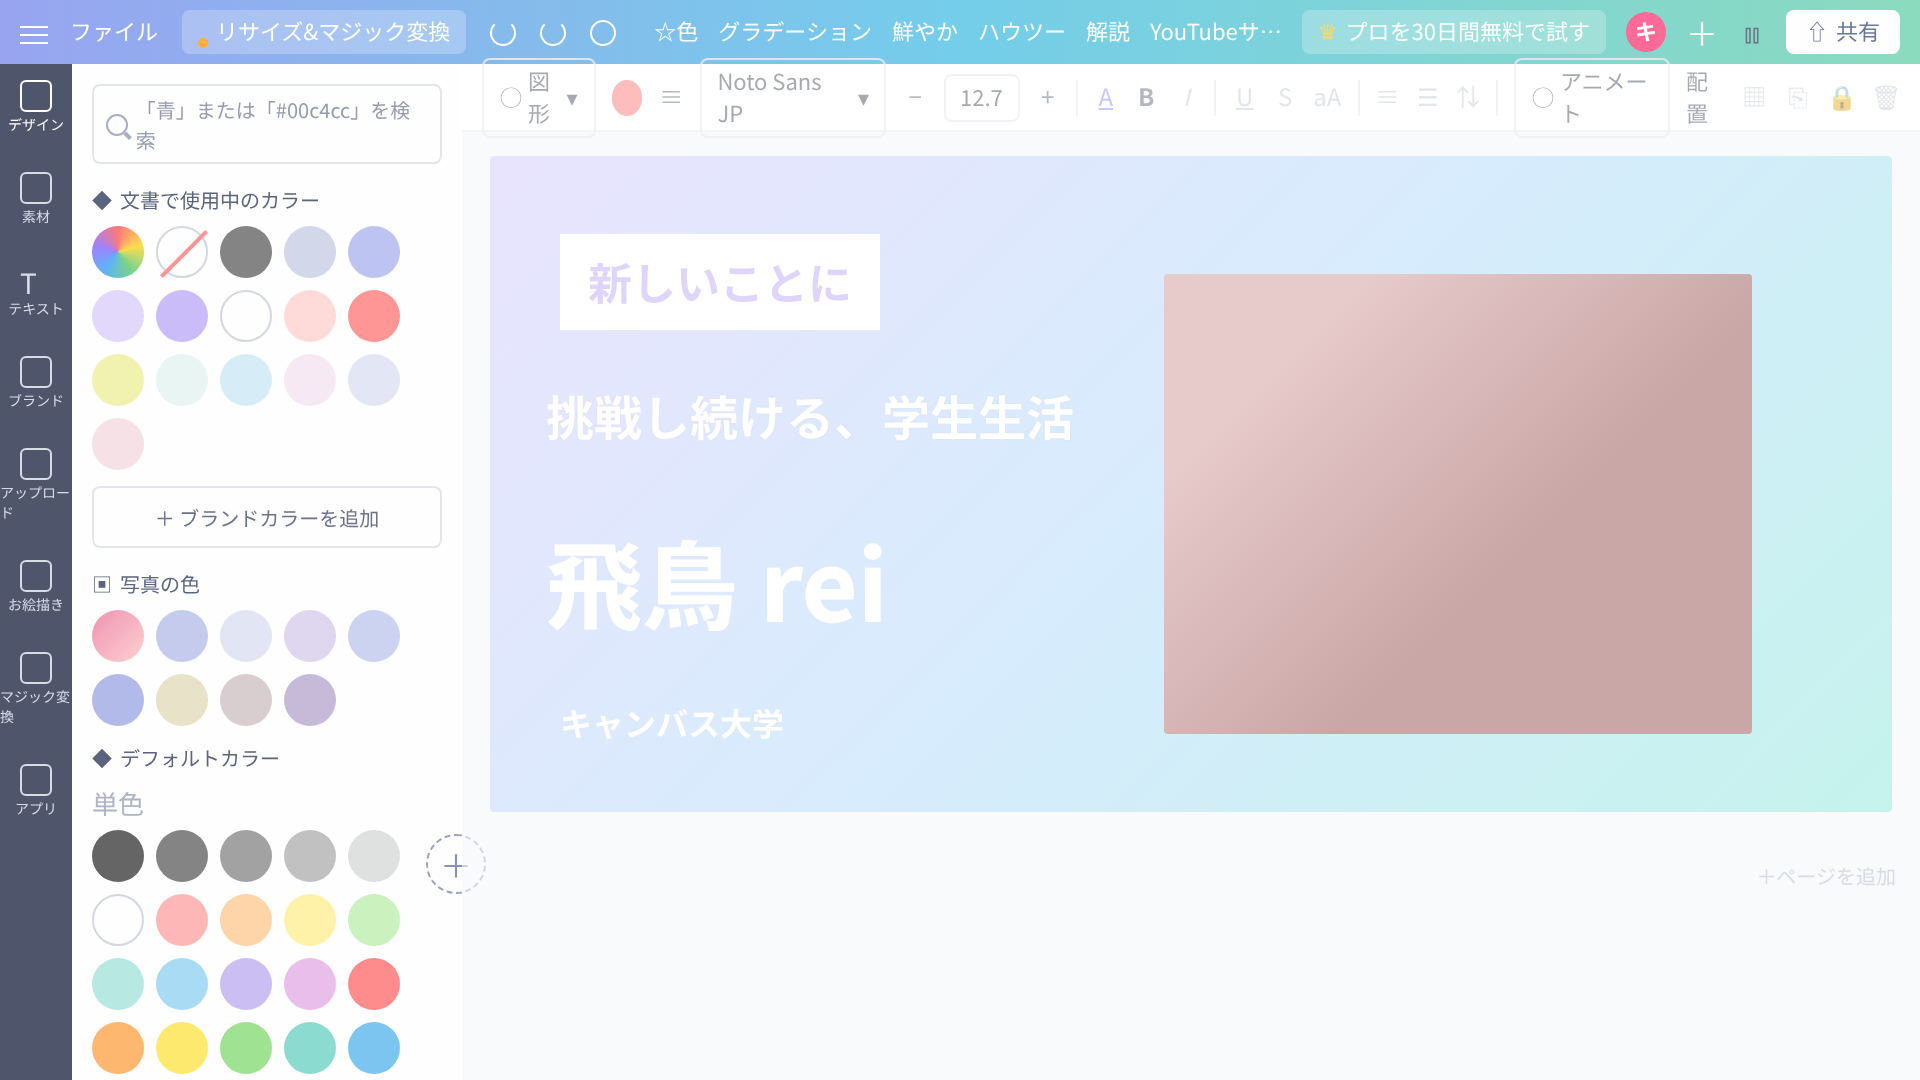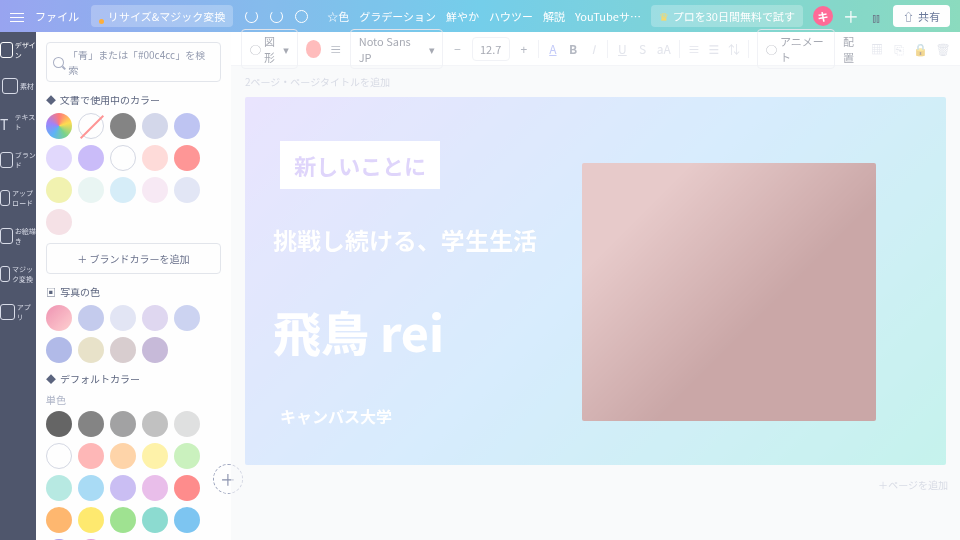--- a/index.html
+++ b/index.html
@@ -11,48 +11,48 @@
 .menu-icon::before,.menu-icon::after{content:"";position:absolute;left:0;width:14px;height:1.5px;background:#fff}
 .menu-icon::before{top:3px;box-shadow:0 4px #fff}
 .menu-icon::after{top:11px}
 .chip{background:rgba(255,255,255,.25);padding:3px 8px;border-radius:4px;display:flex;align-items:flex-end;gap:4px;cursor:pointer}
 .dot{width:5px;height:5px;border-radius:50%;background:#ffa726}
 .crown{color:#ffd54f}
 .avatar{width:20px;height:20px;border-radius:50%;background:#ff5a8c;display:flex;align-items:center;justify-content:center;font-size:11px;font-weight:700}
 .plus{font-size:16px}
 .share-btn{background:#fff;color:#5b6b90;padding:3px 10px;border-radius:4px;display:flex;align-items:center;gap:4px;cursor:pointer}
 .leftbar{position:absolute;top:32px;left:0;width:36px;height:508px;background:#3d445c;display:flex;flex-direction:column;align-items:center;padding-top:8px;gap:18px;color:#d5d9e6;font-size:7px}
-.leftbar .item{display:flex;flex-direction:row;align-items:center;gap:2px;cursor:pointer}
+.leftbar .item{display:flex;flex-direction:column;align-items:center;gap:2px;cursor:pointer}
 .leftbar .item.active{color:#fff}
 .icon-box{width:16px;height:16px;border:1.5px solid currentColor;border-radius:3px}
 .sidepanel{position:absolute;top:32px;left:36px;width:195px;height:540px;background:#fff;padding:10px 10px 0;overflow:hidden}
 .search{border:1px solid #e0e3ea;border-radius:4px;padding:4px 6px;font-size:10px;color:#8a92a8;display:flex;align-items:center;gap:4px;margin-bottom:10px}
 .search .mag{width:11px;height:11px;border:1.5px solid #a0a7bd;border-radius:50%;position:relative}
 .search .mag::after{content:"";position:absolute;width:4px;height:1.5px;background:#a0a7bd;bottom:-2px;right:-3px;transform:rotate(45deg)}
 .section-title{font-size:10px;color:#4a5470;margin:4px 0 6px;display:flex;align-items:center;gap:4px}
 .sw-row{display:flex;flex-wrap:wrap;gap:6px;margin-bottom:8px}
 .sw{width:26px;height:26px;border-radius:50%;cursor:pointer}
 .sw.outlined{border:1px solid #d0d4e0}
 .sw.rainbow{background:conic-gradient(#ff6b6b,#ffd93d,#6bcf7f,#4dabf7,#9775fa,#ff6b6b)}
 .sw.none{background:#fff;position:relative}
 .sw.none::after{content:"";position:absolute;width:32px;height:2px;background:#ff8a8a;top:12px;left:-3px;transform:rotate(-45deg)}
 .add-brand{border:1px solid #e0e3ea;border-radius:4px;padding:7px;font-size:10px;color:#5c6480;text-align:center;margin-bottom:10px;cursor:pointer}
 .thumb{width:26px;height:26px;border-radius:50%;background:linear-gradient(135deg,#e8a,#fcc);cursor:pointer}
-.small-label{font-size:10px;color:#a7aec2;margin:2px 0 4px}
+.small-label{font-size:13px;color:#a7aec2;margin:2px 0 4px}
 .canvas-area{position:absolute;top:32px;left:231px;right:0;height:508px;background:#f2f3f7}
 .toolbar{height:34px;background:#fff;border-bottom:1px solid #e6e9f0;display:flex;align-items:center;padding:0 10px;gap:8px;font-size:11px;color:#3a4156}
 .tb-btn{padding:3px 8px;border:1px solid #e0e3ea;border-radius:4px;cursor:pointer;display:flex;align-items:center;gap:3px}
 .font-sel{width:105px;justify-content:space-between}
 .color-dot{width:18px;height:18px;border-radius:50%;background:#ff6b6b;cursor:pointer}
 .tb-ico{width:14px;height:14px;display:inline-flex;align-items:center;justify-content:center;font-size:12px;cursor:pointer;color:#5a6378}
 .sep{width:1px;height:18px;background:#e0e3ea}
 .tb-right{margin-left:auto;display:flex;align-items:center;gap:8px}
 .ghost-ico{color:#c0c5d4}
 .page-title{font-size:10px;color:#a8b0c5;padding:8px 14px}
-.page-canvas{margin:0 14px;height:368px;background:linear-gradient(135deg,#cfc3fc 0%,#a6d5fa 50%,#7fe4d6 100%);position:relative;border-radius:2px}
+.page-canvas{margin:12px 14px;height:328px;background:linear-gradient(135deg,#cfc3fc 0%,#a6d5fa 50%,#7fe4d6 100%);position:relative;border-radius:2px}
 .photo{position:absolute;right:10%;top:18%;width:42%;height:70%;background:linear-gradient(135deg,#c98989 20%,#8a3d3d 60%);border-radius:2px}
 .txt-box{background:#fff;color:#b8a2f5;font-weight:700;padding:8px 14px;display:inline-block}
 .t1{position:absolute;left:5%;top:12%;font-size:22px}
 .t2{position:absolute;left:4%;top:34%;font-size:24px;color:#fff;background:none;padding:0;text-shadow:0 0 1px rgba(0,0,0,.1)}
 .t3{position:absolute;left:4%;top:54%;font-size:48px;color:#fff;background:none;padding:0;font-weight:800}
 .t4{position:absolute;left:5%;bottom:10%;font-size:16px;color:#fff;background:none;padding:0;font-weight:700}
 .add-page{text-align:right;font-size:10px;color:#a8b0c5;padding:12px}
 .fab{position:absolute;right:18px;bottom:40px;width:30px;height:30px;border:1px dashed #9aa2bc;border-radius:50%;display:flex;align-items:center;justify-content:center;color:#8a92ad;cursor:pointer}
 .veil{position:absolute;inset:0;background:rgba(255,255,255,.55);pointer-events:none}
 .canvas-area>*:not(.veil){position:relative;z-index:0}
@@ -214,21 +214,20 @@
     <span class="tb-btn">◯ <span>アニメート</span></span>
     <span>配置</span>
     <div class="tb-right">
       <span class="tb-ico ghost-ico">▦</span>
       <span class="tb-ico ghost-ico">⎘</span>
       <span class="tb-ico ghost-ico">🔒</span>
       <span class="tb-ico ghost-ico">🗑</span>
     </div>
   </div>
 
-  <div class="page-title">2ページ・ページタイトルを追加</div>
 
   <div class="page-canvas">
     <div class="photo"></div>
     <div class="txt-box t1">新しいことに</div>
     <div class="txt-box t2">挑戦し続ける、学生生活</div>
     <div class="txt-box t4">キャンバス大学</div>
     <div class="txt-box t3">飛鳥 rei</div>
   </div>
 
   <div class="add-page">＋ページを追加</div>

